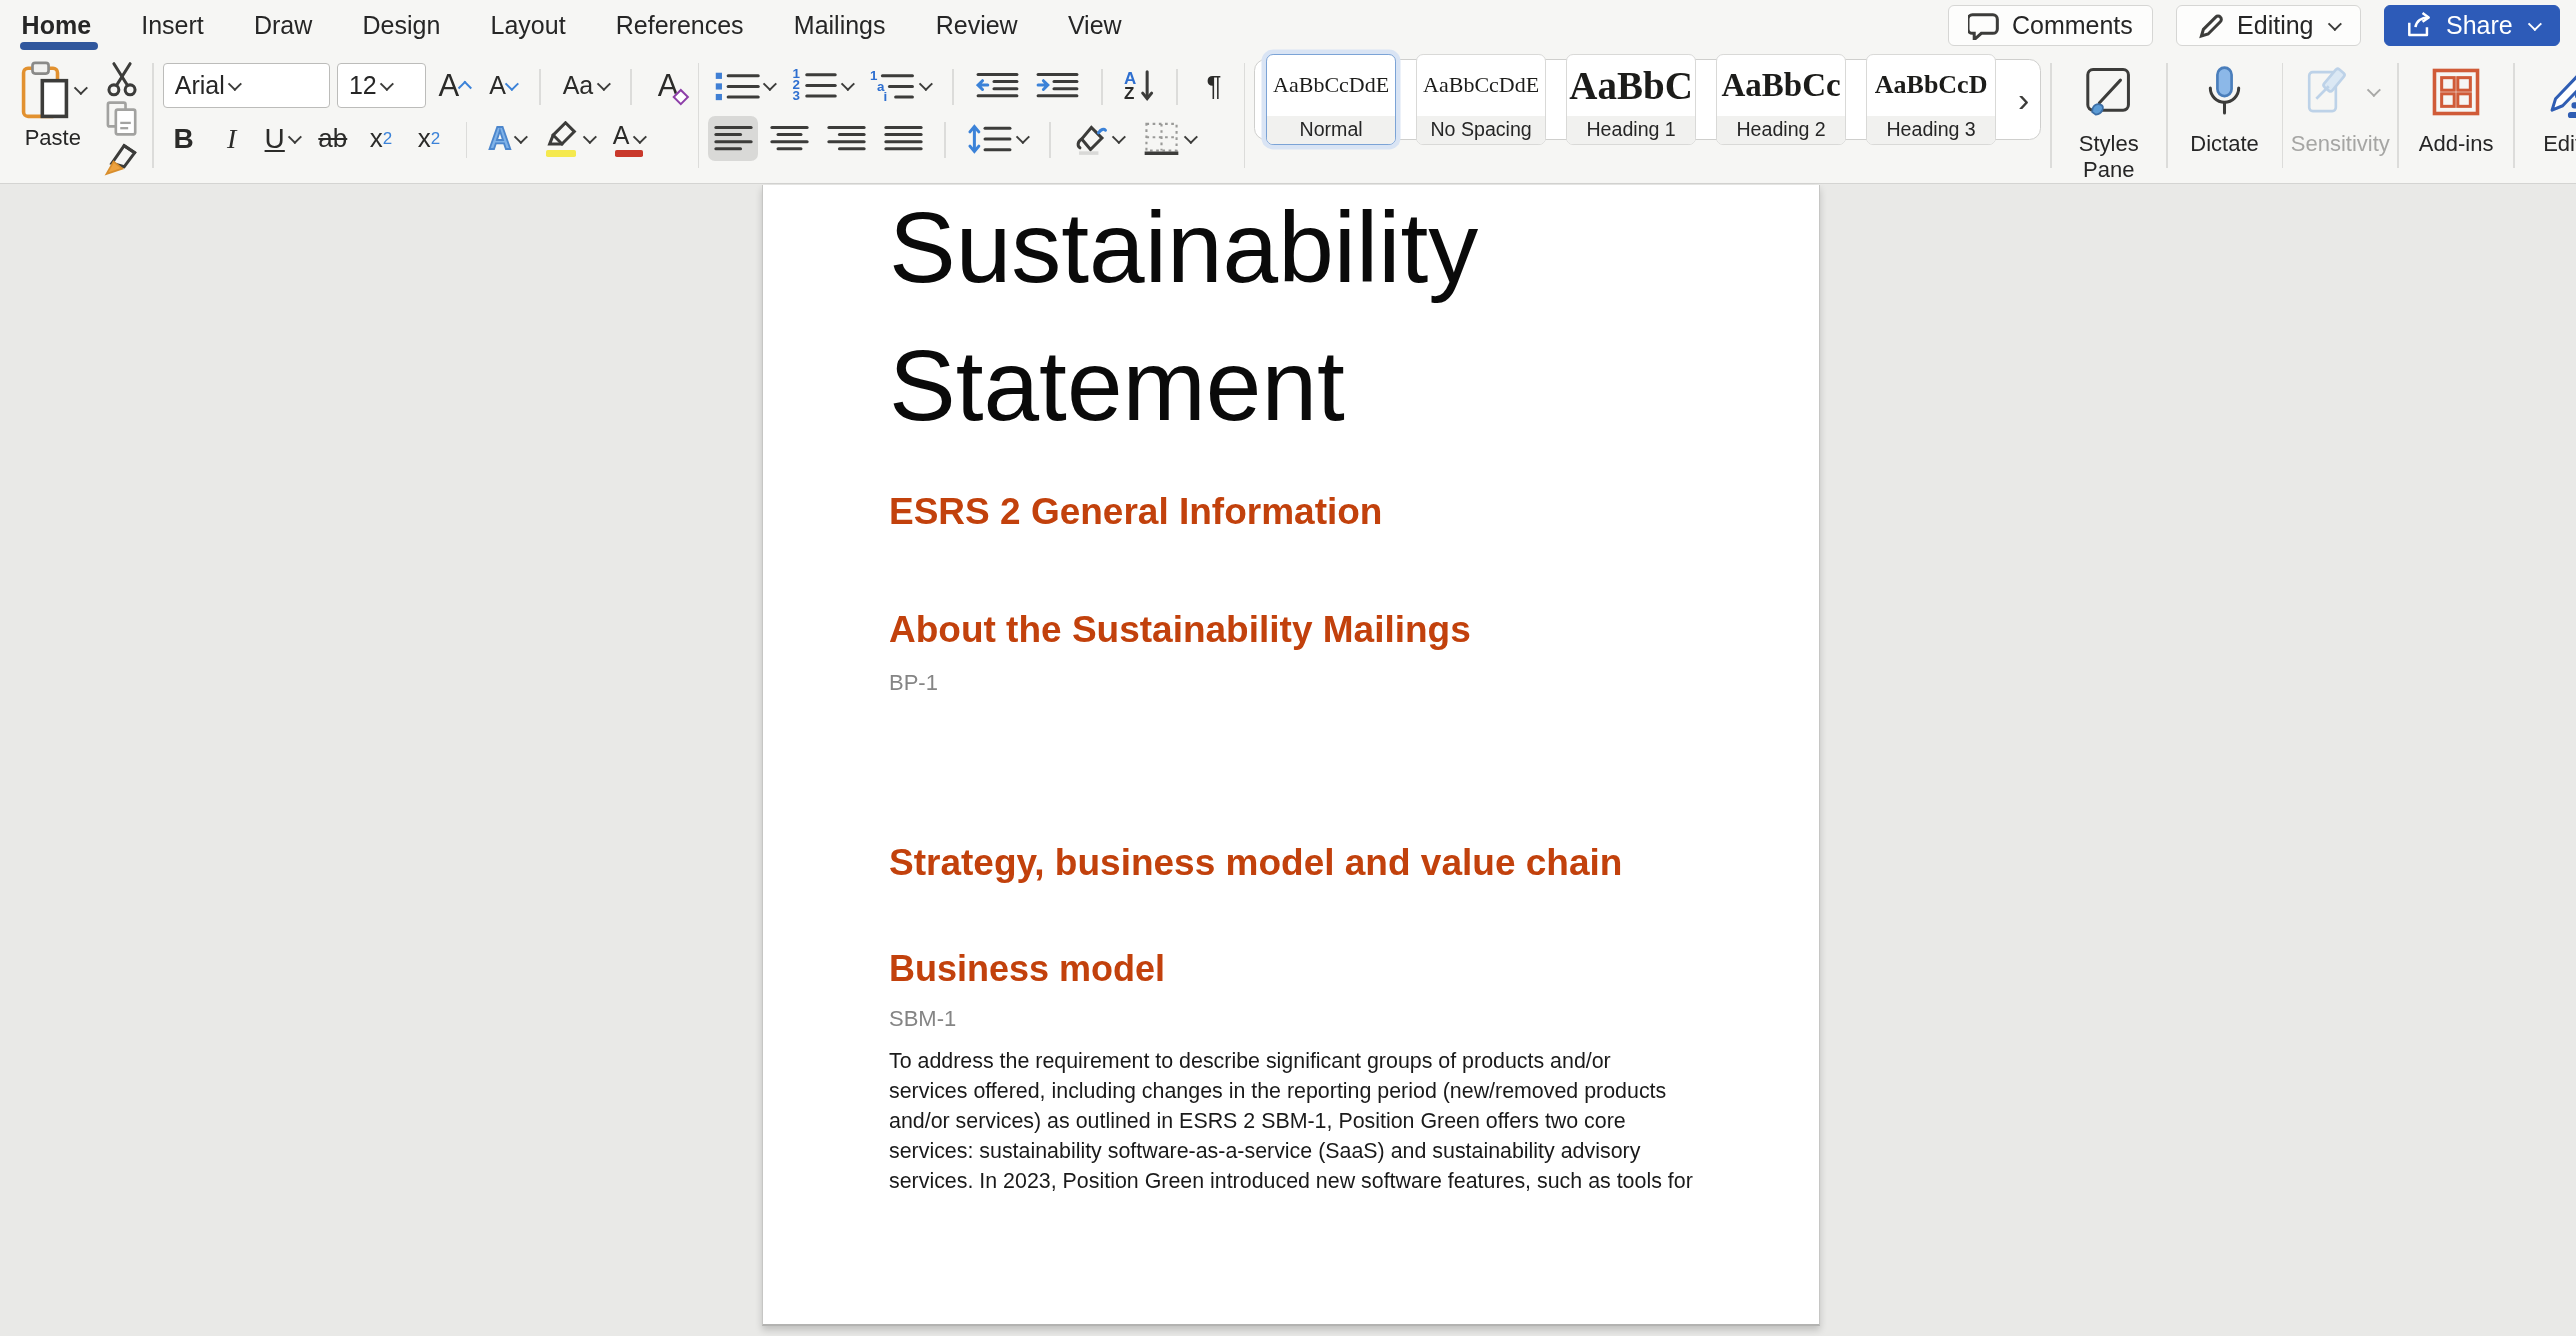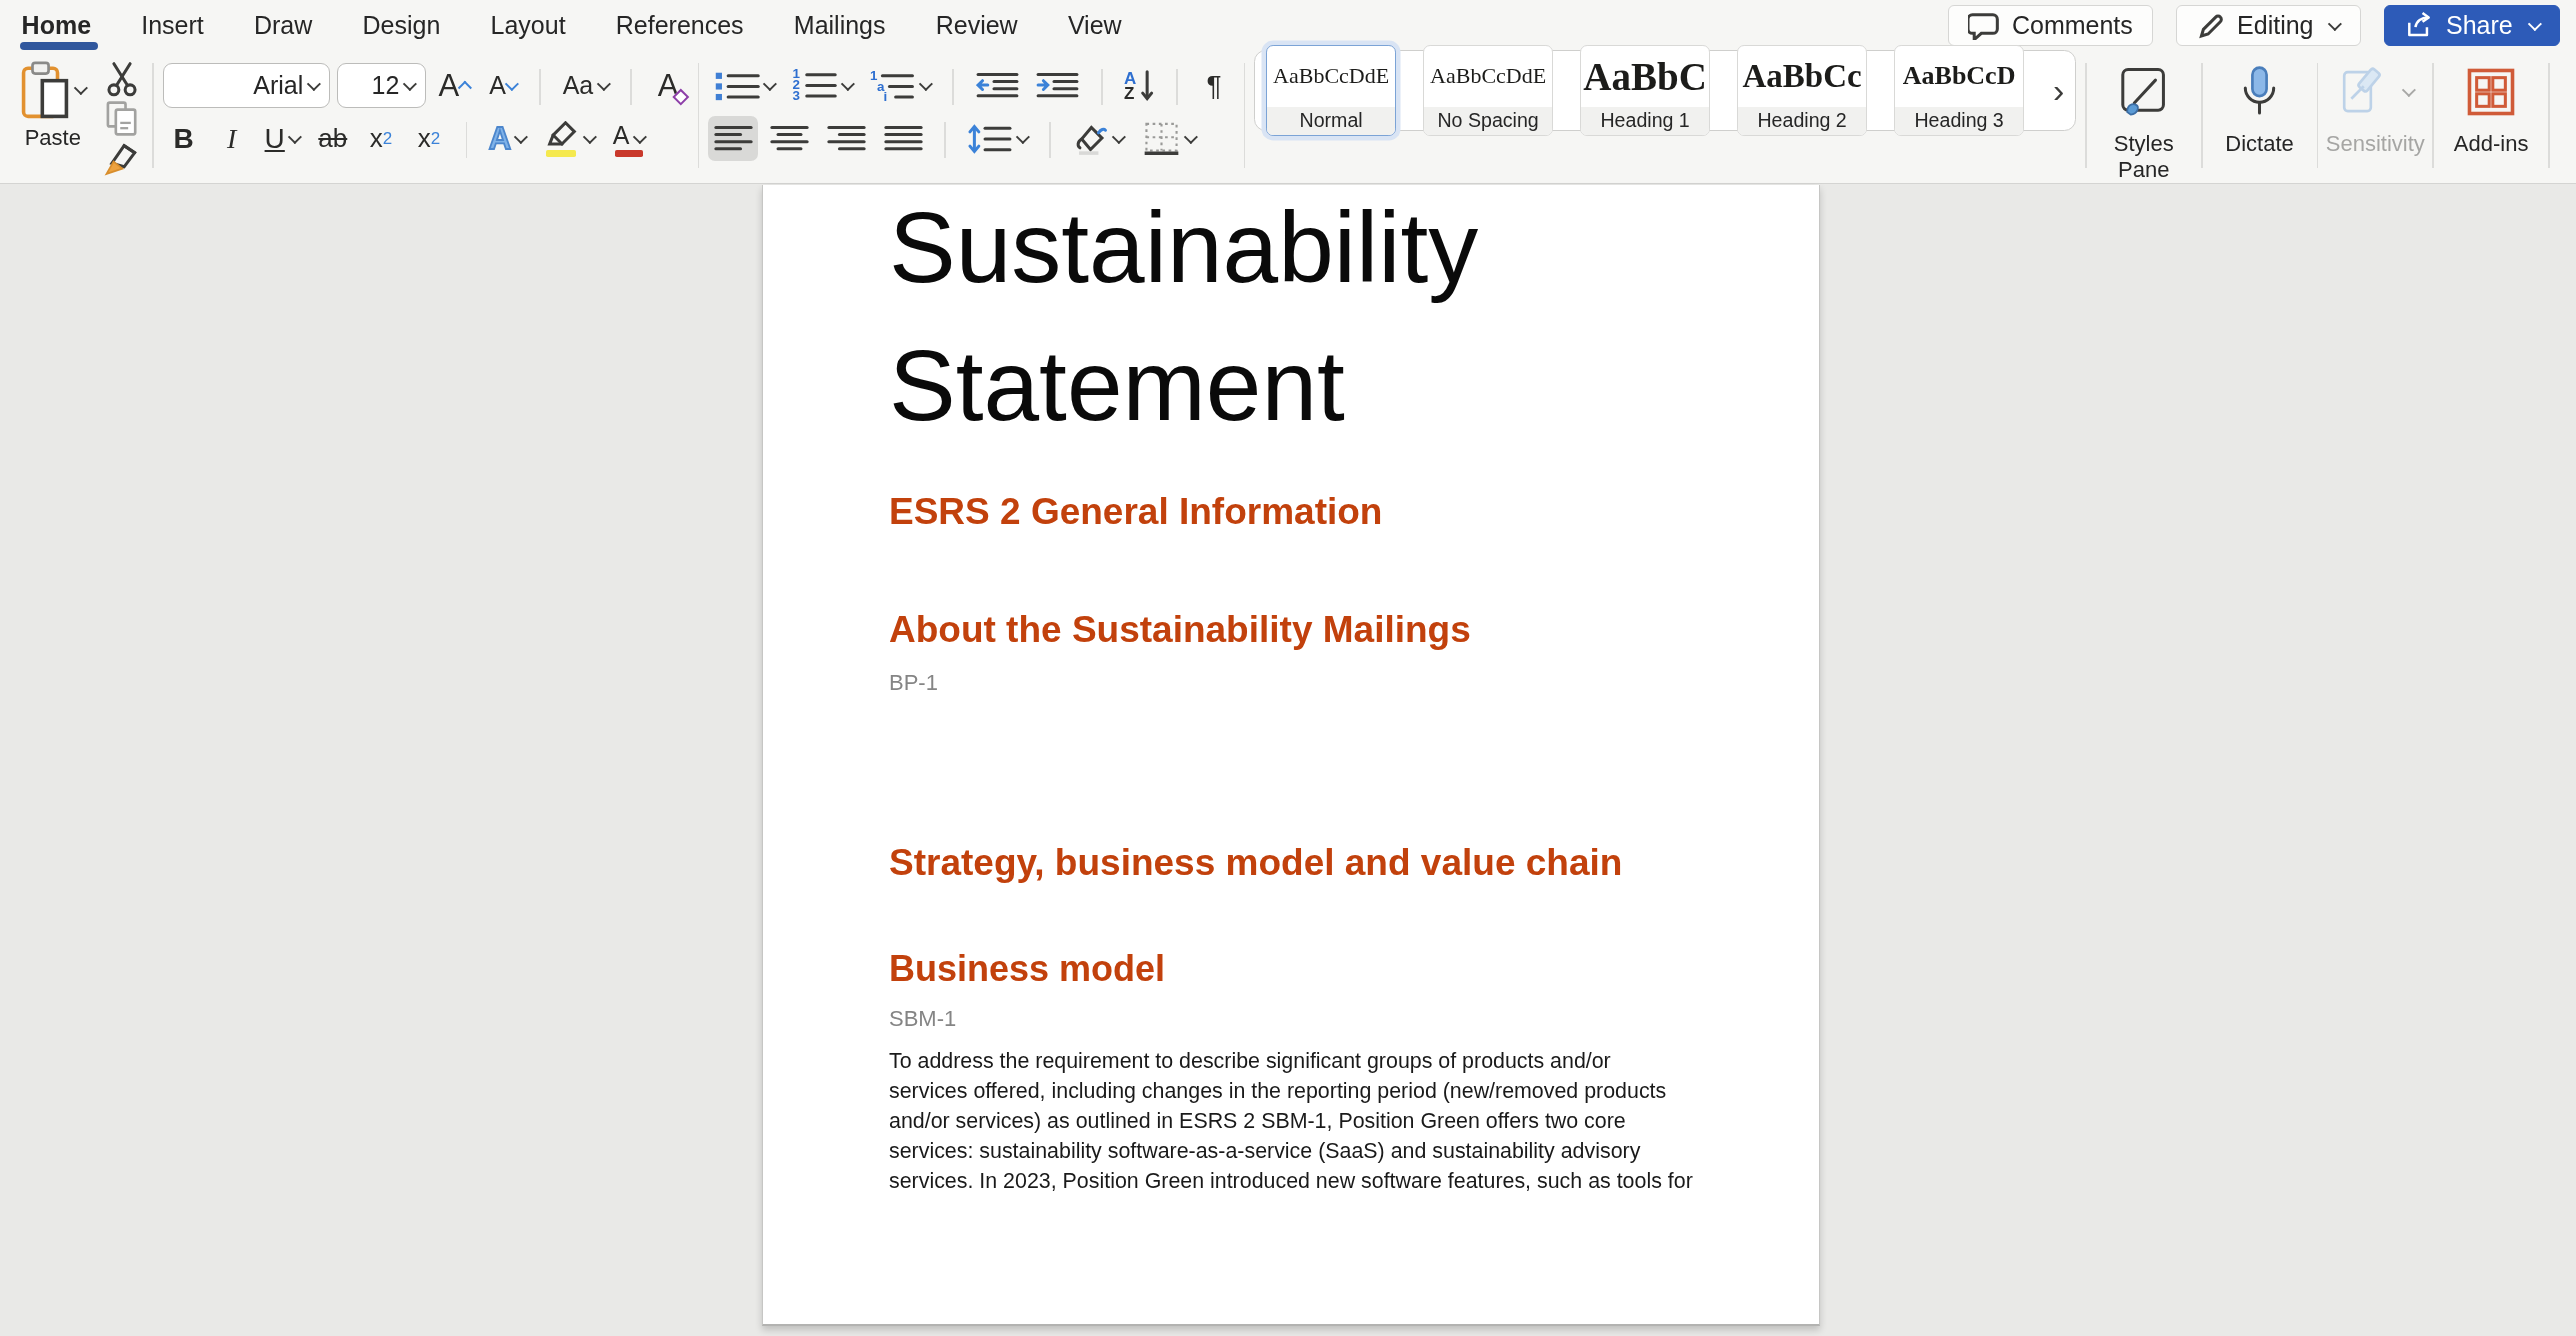--- a/index.html
+++ b/index.html
@@ -19,22 +19,22 @@
 
   
   .ribbon{position:absolute;left:0;top:50px;width:2576px;height:134px;background:#f6f6f4;
     border-bottom:1.8px solid #d4d4d2;display:flex;align-items:flex-start;}
   .vdiv{width:1.8px;height:105px;background:#dcdcda;margin:12.5px 9px 0 9px;flex:0 0 auto;}
   .rrows{display:flex;flex-direction:column;gap:7.1px;margin-top:12.5px;}
   .rrow{display:flex;align-items:center;gap:7.1px;height:46px;}
   .sbtn{height:45px;min-width:41px;padding:0 5.3px;display:flex;align-items:center;justify-content:center;
     border-radius:7.1px;font-size:28px;color:#2b2b29;position:relative;}
   .sbtn.sel{background:#d9d9d7;}
-  .dd{display:flex;align-items:center;justify-content:flex-end;height:45px;background:#fff;
-    border:1.8px solid #bcbcba;border-radius:9px;font-size:25px;padding:0 10.7px;}
+  .dd{display:flex;align-items:center;justify-content:flex-start;height:45px;background:#fff;
+    border:1.8px solid #bcbcba;border-radius:4px;font-size:25px;padding:0 10.7px;}
   .chev{width:9.8px;height:9.8px;display:inline-block;border-right:2.7px solid #3c3c3a;border-bottom:2.7px solid #3c3c3a;
     transform:rotate(45deg);margin:-3.6px 0 0 5.3px;flex:0 0 auto;}
   .chev.blue{border-color:#3b82d8;}
   .chev.up{transform:rotate(-135deg);margin-top:5.3px;}
   .chev.gray{border-color:#a8a8a6;}
 
   
   .clipboard{display:flex;margin-left:14.3px;}
   .paste{display:flex;flex-direction:column;align-items:center;margin-top:10.7px;width:77px;}
   .paste .lbl{font-size:22px;margin-top:5.3px;}
@@ -52,21 +52,21 @@
   .eraser{position:absolute;right:1.8px;bottom:5.3px;width:11.6px;height:11.6px;border:2.7px solid #8d3fa8;transform:rotate(45deg);background:#fff;}
   .colorbar{position:absolute;left:7.1px;bottom:4.5px;height:7.1px;border-radius:1.8px;}
   .colorbar.red{width:28.5px;background:#c9392b;}
   .colorbar.yellow{width:30px;background:#f5e94e;}
 
   svg{display:block;}
   .icon-stroke{stroke:#3c3c3a;fill:none;stroke-width:3.4;stroke-linecap:round;}
   .icon-blue{stroke:#3b82d8;fill:none;stroke-width:3.4;stroke-linecap:round;}
 
   
-  .gallery{display:flex;align-items:center;gap:27px;height:81px;background:#fff;
+  .gallery{display:flex;align-items:center;gap:20px;height:81px;margin-top:9px;background:#fff;
     border:1.8px solid #cfcfcd;border-radius:11.6px;padding:0 10.7px;}
   .chip{width:130px;height:91px;border:1.8px solid #d9d9d7;border-radius:7.1px;overflow:hidden;
     display:flex;flex-direction:column;background:#fff;flex:0 0 auto;}
   .chip.sel{border:1.8px solid #7ba3d6;box-shadow:0 0 0 4.5px #d9e4f4;}
   .chip .prev{flex:1;display:flex;align-items:center;justify-content:center;font-family:"Liberation Serif",serif;
     color:#1c1c1a;white-space:nowrap;overflow:hidden;}
   .chip .cl{height:28.5px;background:#f1f1ef;display:flex;align-items:center;justify-content:center;font-size:19.6px;color:#262626;}
   .prev.n{font-size:22px;} .prev.h1{font-size:39px;font-weight:bold;} .prev.h2{font-size:33px;font-weight:bold;} .prev.h3{font-size:26px;font-weight:bold;}
   .more{font-size:34px;color:#3c3c3a;margin-left:1.8px;}
 

